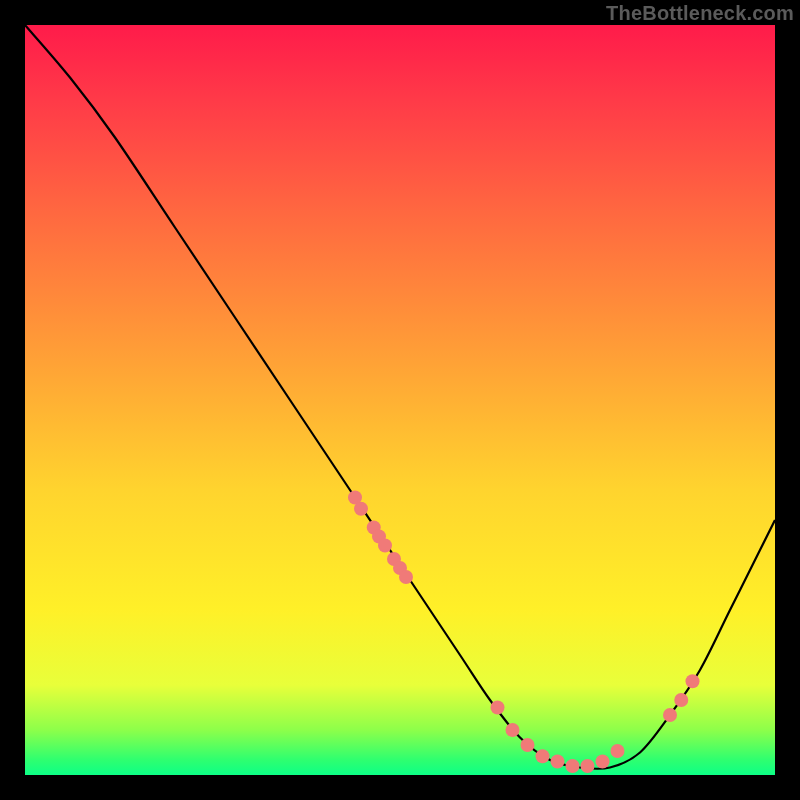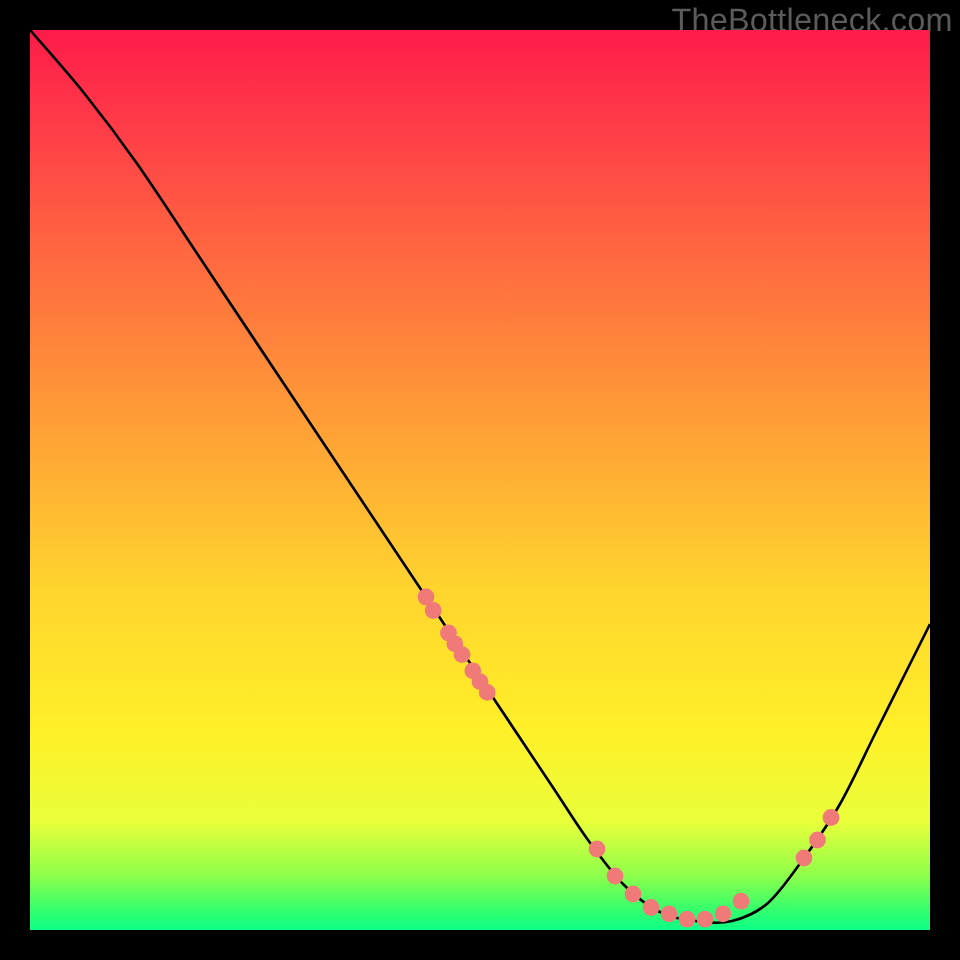--- a/index.html
+++ b/index.html
@@ -46,22 +46,22 @@
     top: 0;
     width: 750px;
     height: 750px;
     pointer-events: none;
   }
   .watermark {
     position: absolute;
     top: 2px;
     right: 6px;
     color: #5b5b5b;
-    font-size: 27px;
-    font-weight: 400;
+    font-size: 20px;
+    font-weight: 700;
     letter-spacing: 0.2px;
     user-select: none;
   }
 </style>
 </head>
 <body>
 
 <div class="watermark">TheBottleneck.com</div>
 
 <div class="frame">

